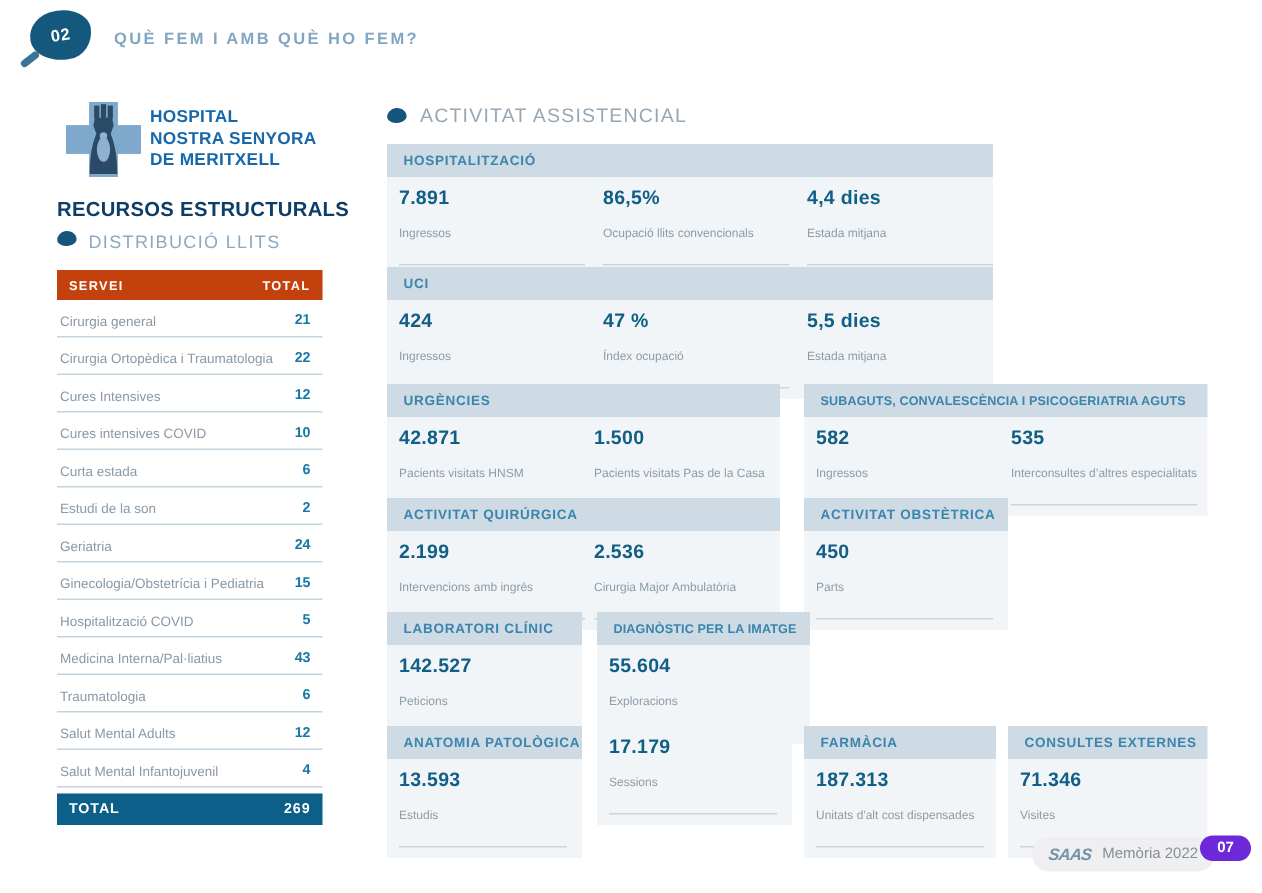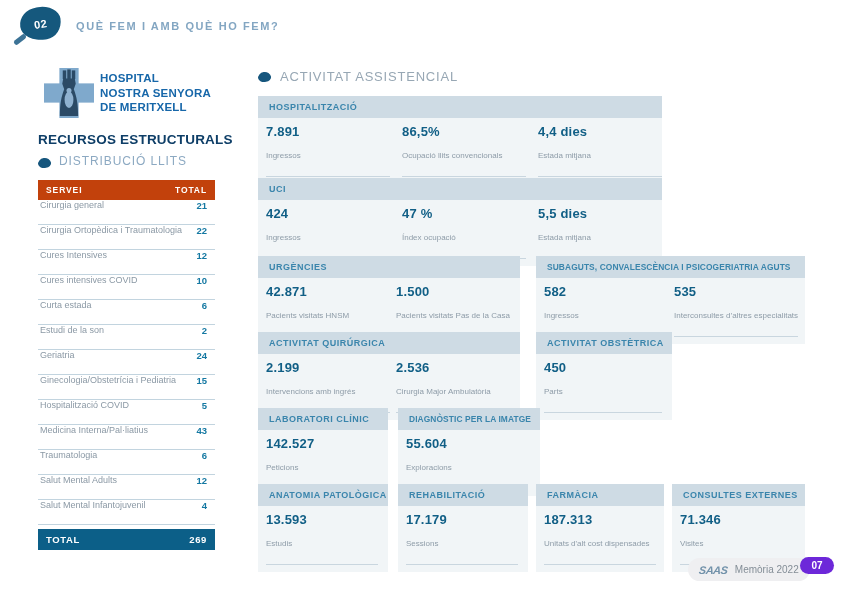--- a/index.html
+++ b/index.html
@@ -35,38 +35,38 @@
     position:absolute; left:100px; top:71px;
     font-size:11.5px; font-weight:bold; color:#1767a9;
     line-height:14.5px; letter-spacing:0.2px;
   }
   .recursos-title {
     position:absolute; left:38px; top:132px;
     font-size:13.5px; font-weight:bold; color:#0e3e67; letter-spacing:0.2px;
   }
   .subsection {
     position:absolute; left:38px; top:154px;
-    display:flex; align-items:flex-end; gap:8px;
+    display:flex; align-items:flex-start; gap:8px;
     font-size:12px; color:#8ca9c2; letter-spacing:0.9px;
   }
   .blob-bullet {
     width:13px; height:10px; background:#16567d;
     border-radius:50% 50% 45% 55% / 55% 60% 40% 45%;
     transform:rotate(-10deg); flex:0 0 auto;
   }
 
   .llits-table { position:absolute; left:38px; top:180px; width:177px; }
   .thead {
     height:20px; background:#c2410c; color:#ffffff;
     display:flex; justify-content:space-between; align-items:center;
     padding:0 8px; font-size:8.5px; font-weight:bold; letter-spacing:0.9px;
   }
   .trow {
     height:25px; box-sizing:border-box;
-    display:flex; justify-content:space-between; align-items:flex-start;
+    display:flex; justify-content:space-between; align-items:flex-end;
     border-bottom:1px solid #c2d4df;
     padding:0 8px 5px 2px;
   }
   .trow .tlabel { font-size:9px; color:#8b99a5; white-space:nowrap; }
   .trow .tval   { font-size:9.5px; font-weight:bold; color:#1478a2; }
   .ttotal {
     margin-top:4px; height:21px; background:#0c5f88; color:#ffffff;
     display:flex; justify-content:space-between; align-items:center;
     padding:0 8px; font-size:9.5px; font-weight:bold; letter-spacing:0.6px;
   }
@@ -336,21 +336,20 @@
   <div class="card-header">ANATOMIA PATOLÒGICA</div>
   <div class="card-body">
     <div class="stat">
       <div class="stat-value">13.593</div>
       <div class="stat-label">Estudis</div>
     </div>
   </div>
 </div>
 
 <div class="card" style="left:398px;top:484px;width:130px">
-  <div class="card-header">REHABILITACIÓ</div>
   <div class="card-body">
     <div class="stat">
       <div class="stat-value">17.179</div>
       <div class="stat-label">Sessions</div>
     </div>
   </div>
 </div>
 
 <div class="card" style="left:536px;top:484px;width:128px">
   <div class="card-header">FARMÀCIA</div>

